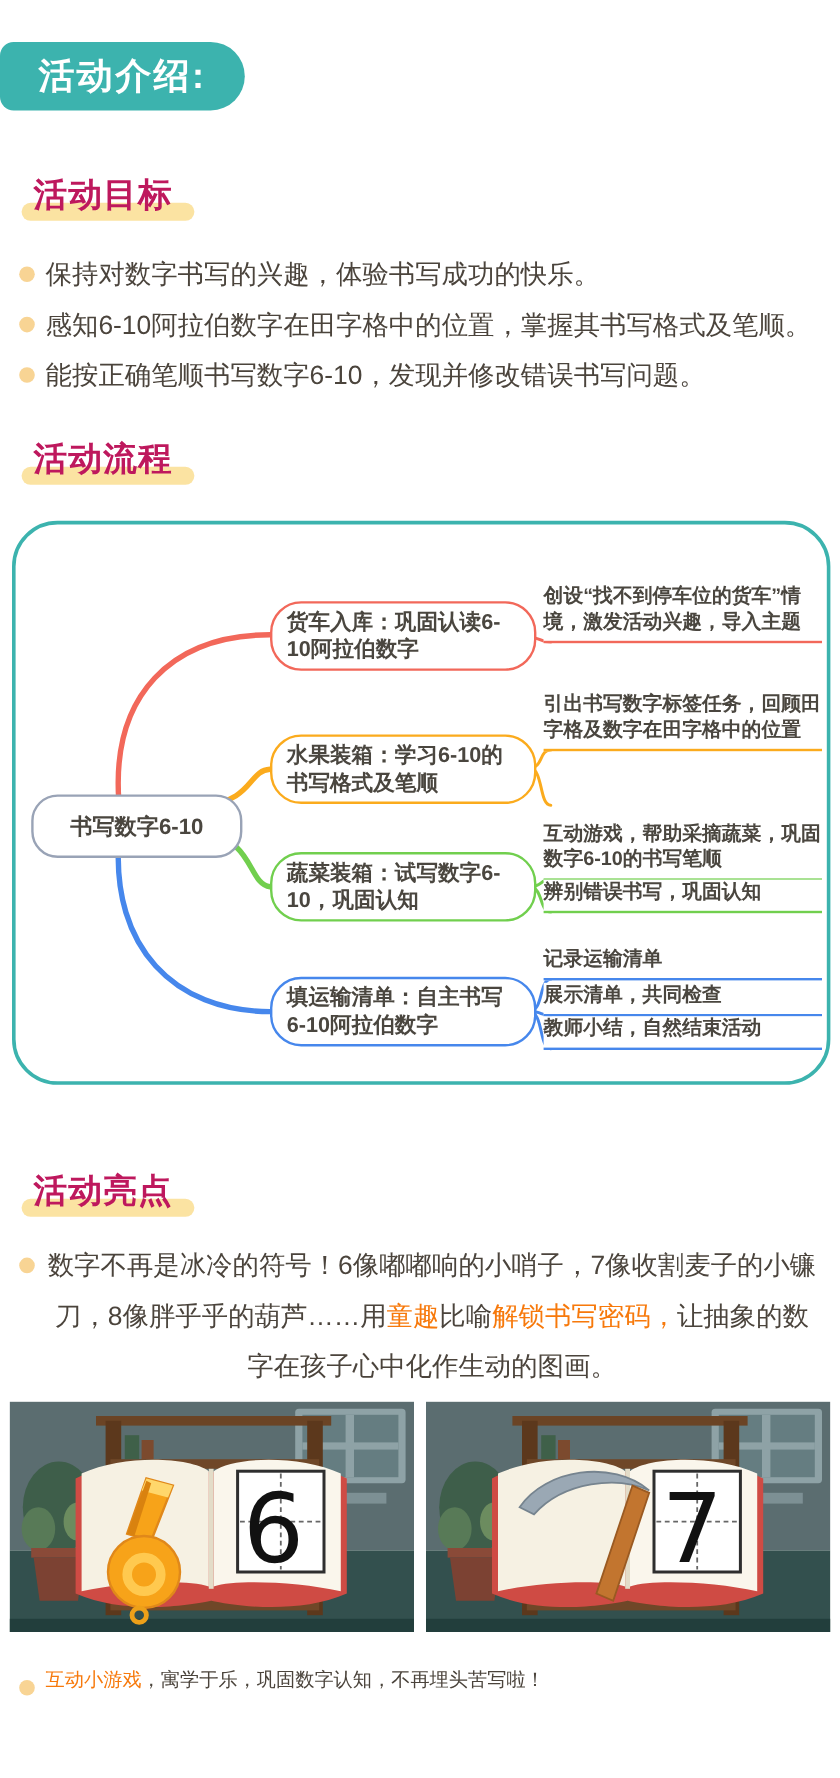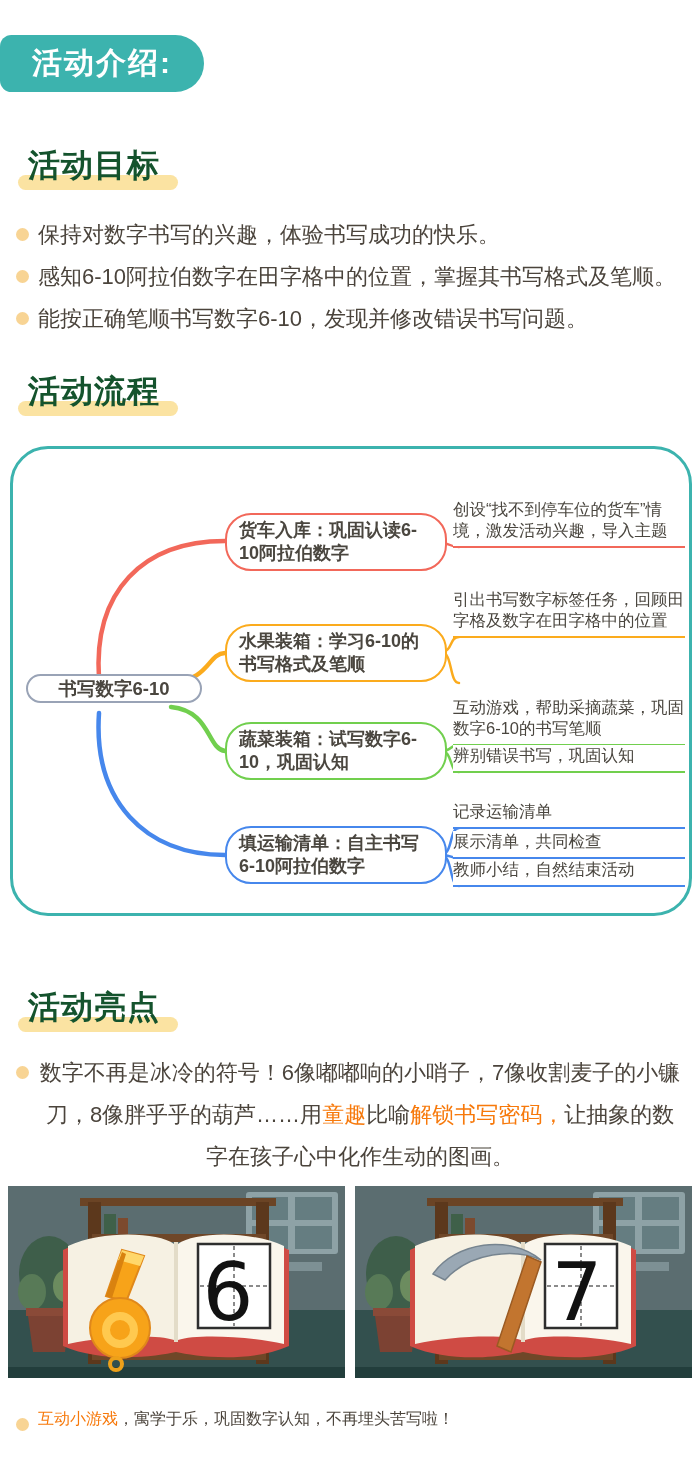--- a/index.html
+++ b/index.html
@@ -14,43 +14,43 @@
 
   
   .badge{
     margin-top:35px;width:204px;height:57px;background:var(--teal);
     border-radius:12px 30px 30px 12px;color:#fff;font-size:30px;font-weight:bold;
     display:flex;align-items:center;justify-content:center;letter-spacing:2px;
   }
 
   
   .h-wrap{position:relative;display:inline-block;margin-left:28px;}
-  .h-txt{position:relative;z-index:1;font-size:32px;font-weight:bold;color:#14532d;letter-spacing:1px;}
+  .h-txt{position:relative;z-index:1;font-size:28px;font-weight:bold;color:#be185d;letter-spacing:1px;}
   .h-bar{position:absolute;left:-10px;right:-18px;bottom:-2px;height:15px;background:var(--yellow);border-radius:8px;z-index:0;}
 
   
   .rows{margin:26px 18px 0 16px;}
   .row{display:flex;align-items:flex-start;}
   .dot{flex:none;width:13px;height:13px;border-radius:50%;background:var(--dot);margin:14px 9px 0 0;}
   .row .txt{font-size:22px;line-height:42px;color:var(--ink);text-align:center;}
   .orange{color:var(--orange-txt);}
 
   
   .map{position:relative;margin:32px 8px 0 10px;width:676px;height:464px;
        border:3.5px solid var(--teal);border-radius:38px;background:#fff;}
   .map svg.curves{position:absolute;left:0;top:0;z-index:1;}
   .mm{position:absolute;z-index:2;background:#fff;color:#4a463f;}
-  .root{left:13px;top:225px;width:148px;padding:0 12px;border:2.5px solid var(--root-border);
+  .root{left:13px;top:225px;width:148px;padding:12px 12px;border:2.5px solid var(--root-border);
         border-radius:22px;font-size:18.5px;text-align:center;font-weight:bold;}
   .node{left:212px;width:194px;padding:4px 12px;border-radius:26px;font-size:18px;line-height:23px;font-weight:bold;}
   .n0{top:64px;border:2.5px solid var(--b-red);}
   .n1{top:175px;border:2.5px solid var(--b-orange);}
   .n2{top:273px;border:2.5px solid var(--b-green);}
   .n3{top:377px;border:2.5px solid var(--b-blue);}
-  .leaf{left:440px;width:232px;font-size:16.5px;line-height:21px;padding-bottom:5px;color:#4a463f;}
+  .leaf{left:440px;width:232px;font-size:16.5px;line-height:21px;padding-bottom:5px;color:#4a463f;font-weight:bold;}
   .l-red{border-bottom:2.5px solid var(--b-red);}
   .l-orange{border-bottom:2.5px solid var(--b-orange);}
   .l-green{border-bottom:2.5px solid var(--b-green);}
   .l-blue{border-bottom:2.5px solid var(--b-blue);}
 
   
   .imgs{display:flex;gap:10px;padding:0 8px;margin-top:8px;}
   .imgs svg{display:block;}
 
   .footer{margin-top:26px;}

